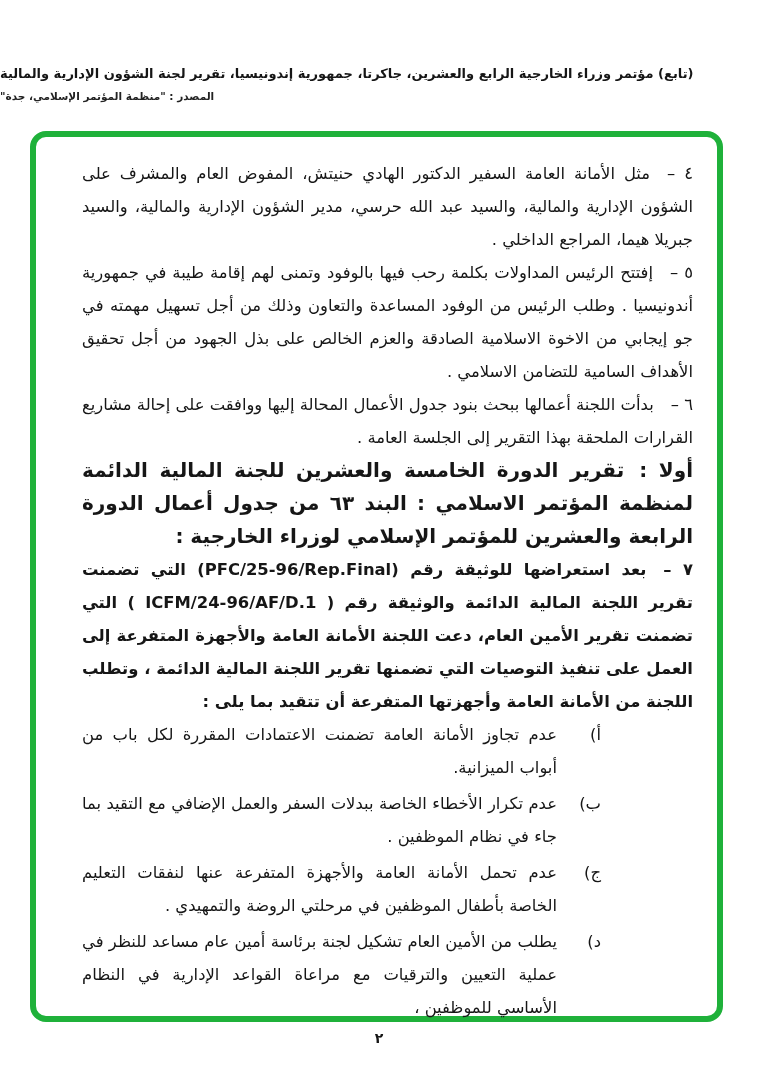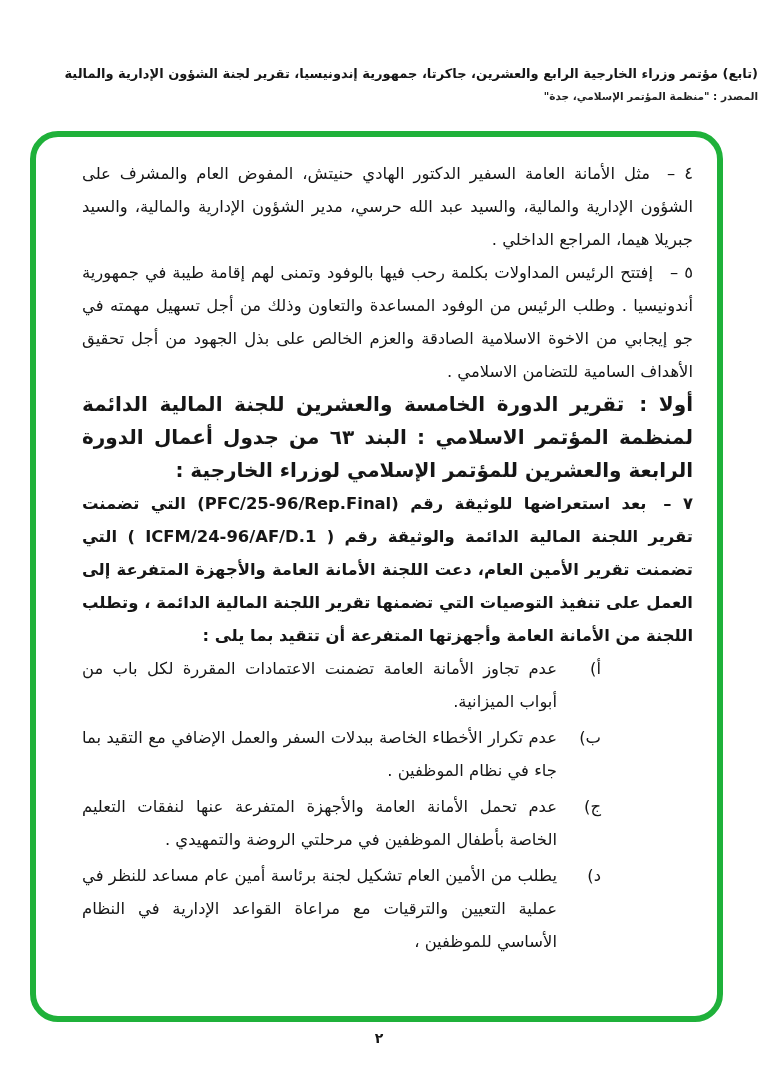--- a/index.html
+++ b/index.html
@@ -1,25 +1,25 @@
 <!DOCTYPE html>
 <html lang="ar"><head>
 <meta charset="utf-8">
 <style>
   html,body{margin:0;padding:0;}
   body{
     width:758px;height:1078px;background:#ffffff;position:relative;
     font-family:"DejaVu Sans",sans-serif;color:#161616;overflow:hidden;
   }
-  .header{position:absolute;top:66px;left:0;width:758px;text-align:right;direction:rtl;}
+  .header{position:absolute;top:66px;left:0;width:758px;text-align:left;direction:rtl;}
   .header-line1{font-size:13px;font-weight:bold;letter-spacing:0;}
   .header-line2{font-size:10.5px;font-weight:bold;margin-top:9px;color:#222;}
   .frame{
     position:absolute;left:30px;top:131px;width:693px;height:891px;
-    border:6px solid #1fb13a;border-radius:28px;box-sizing:border-box;
+    border:6px solid #1fb13a;border-radius:16px;box-sizing:border-box;
     padding:20px 24px 0 46px;
   }
   .content{direction:rtl;text-align:justify;font-size:16.4px;line-height:33px;}
   p.item{margin:0;}
   p.item .num{margin-left:17px;white-space:nowrap;}
   .sp-5{margin-top:10px;}
   .sp-6{margin-top:28px;}
   .sp-head{margin-top:34px;}
   .sp-7{margin-top:10px;font-weight:bold;}
   p.heading{margin:0;font-weight:bold;font-size:20px;}
@@ -41,20 +41,21 @@
   <div class="header-line2">المصدر :  "منظمة المؤتمر الإسلامي، جدة"</div>
 </div>
 
 <div class="frame" style="border-color: rgb(31, 177, 58);">
   <div class="content">
 
     <p class="item"><span class="num">٤ –</span><span>مثل الأمانة العامة السفير الدكتور الهادي حنيتش، المفوض العام والمشرف على الشؤون الإدارية والمالية، والسيد عبد الله حرسي، مدير الشؤون الإدارية والمالية، والسيد جبريلا هيما، المراجع الداخلي .</span></p>
 
     <p class="item sp-5"><span class="num">٥ –</span><span>إفتتح الرئيس المداولات بكلمة رحب فيها بالوفود وتمنى لهم إقامة طيبة في جمهورية أندونيسيا . وطلب الرئيس من الوفود المساعدة والتعاون وذلك من أجل تسهيل مهمته في جو إيجابي من الاخوة الاسلامية الصادقة والعزم الخالص على بذل الجهود من أجل تحقيق الأهداف السامية للتضامن الاسلامي .</span></p>
 
+    <p class="item sp-6"><span class="num">٦ –</span><span>بدأت اللجنة أعمالها ببحث بنود جدول الأعمال المحالة إليها ووافقت على إحالة مشاريع القرارات الملحقة بهذا التقرير إلى الجلسة العامة .</span></p>
 
     <p class="heading sp-head"><span class="hlabel">أولا :</span><span>تقرير الدورة الخامسة والعشرين للجنة المالية الدائمة لمنظمة المؤتمر الاسلامي : البند ٦٣ من جدول أعمال الدورة الرابعة والعشرين للمؤتمر الإسلامي لوزراء الخارجية :</span></p>
 
     <p class="item sp-7"><span class="num">٧ –</span><span>بعد استعراضها للوثيقة رقم ‎(PFC/25-96/Rep.Final)‎ التي تضمنت تقرير اللجنة المالية الدائمة والوثيقة رقم ‎( ICFM/24-96/AF/D.1 )‎ التي تضمنت تقرير الأمين العام، دعت اللجنة الأمانة العامة والأجهزة المتفرعة إلى العمل على تنفيذ التوصيات التي تضمنها تقرير اللجنة المالية الدائمة ، وتطلب اللجنة من الأمانة العامة وأجهزتها المتفرعة أن تتقيد بما يلى :</span></p>
 
     <div class="sub">
       <span class="letter">أ)</span>
       <div class="stext">عدم تجاوز الأمانة العامة تضمنت الاعتمادات المقررة لكل باب من أبواب الميزانية.</div>
     </div>
     <div class="sub">

